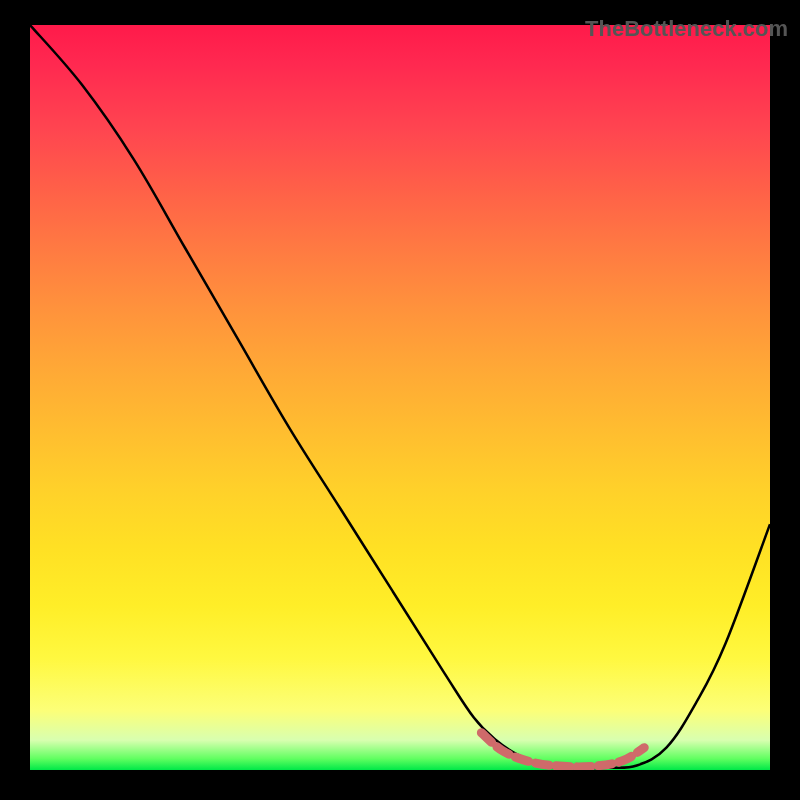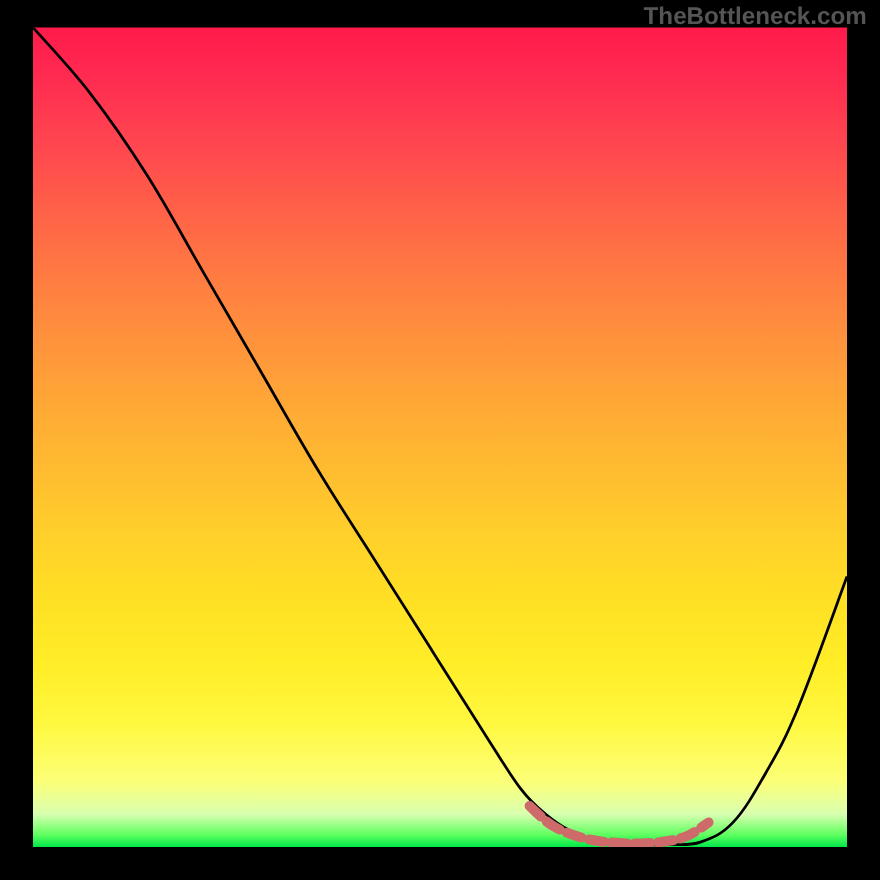--- a/index.html
+++ b/index.html
@@ -9,21 +9,21 @@
     }
     body {
       width: 800px;
       height: 800px;
       background: #000;
       position: relative;
       overflow: hidden;
     }
     .watermark {
       position: absolute;
-      top: 2px;
+      top: 16px;
       right: 12px;
       color: #555;
       font-family: Arial, sans-serif;
       font-size: 22px;
       font-weight: bold;
       z-index: 10;
     }
     .chart-area {
       position: absolute;
       left: 30px;

